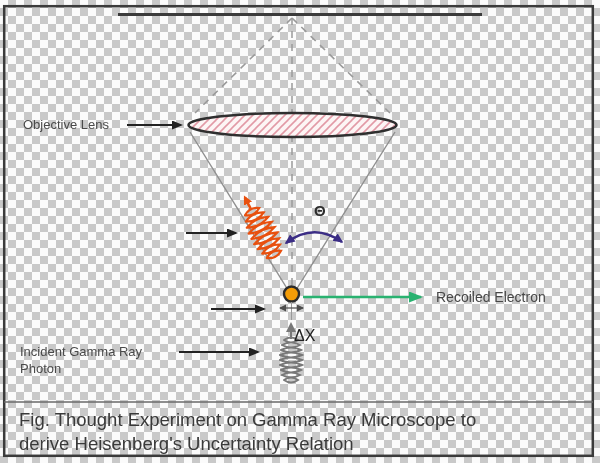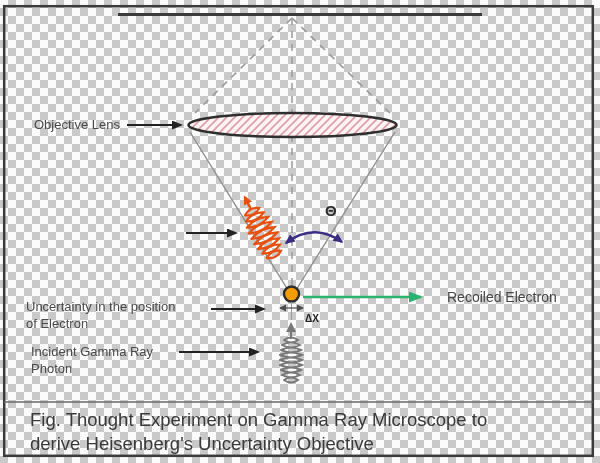--- a/index.html
+++ b/index.html
@@ -14,29 +14,28 @@
       linear-gradient(45deg,#c9c9c9 25%,transparent 25%,transparent 75%,#c9c9c9 75%);
     background-position:0 0,8px 8px;
     background-size:16px 16px;
   }
   #diagram-svg{position:absolute;left:0;top:0;}
   .lbl{
     position:absolute;
     font-size:13px;line-height:1.28;
     color:#4a4a4a;
     white-space:pre-line;
-    margin-left:11px;
   }
   .lbl-objective{left:23px;top:117px;}
   .lbl-scattered{left:22px;top:213px;}
   .lbl-uncertainty{left:15px;top:299px;}
   .lbl-incident{left:20px;top:344px;}
   .lbl-recoiled{left:436px;top:289px;font-size:14px;color:#474747;}
   .lbl-theta{left:314px;top:201px;font-size:15px;font-weight:bold;color:#2d2d2d;}
-  .lbl-deltax{left:294px;top:313px;font-size:10px;font-weight:bold;color:#222;}
+  .lbl-deltax{left:294px;top:326px;font-size:16px;font-weight:normal;color:#222;}
   .lbl-caption{
     left:19px;top:408px;width:500px;
     font-size:18.5px;line-height:1.3;color:#3a3a3a;
   }
 </style>
 </head>
 <body>
 
 <div id="stage">
 
@@ -119,23 +118,21 @@
 
     <line x1="127" y1="125" x2="181" y2="125" stroke="#222" stroke-width="2.2" marker-end="url(#arrow-black)"></line>
     <line x1="186" y1="233" x2="236" y2="233" stroke="#222" stroke-width="2.2" marker-end="url(#arrow-black)"></line>
     <line x1="211" y1="309" x2="264" y2="309" stroke="#222" stroke-width="2.2" marker-end="url(#arrow-black)"></line>
     <line x1="179" y1="352" x2="258" y2="352" stroke="#222" stroke-width="2.2" marker-end="url(#arrow-black)"></line>
 
     <line x1="4" y1="402" x2="593" y2="402" stroke="#6a6a6a" stroke-width="1.6"></line>
   </svg>
 
   <div class="lbl lbl-objective">Objective Lens</div>
-  <div class="lbl lbl-uncertainty">Uncertainty in the position
-of Electron</div>
   <div class="lbl lbl-incident">Incident Gamma Ray
 Photon</div>
   <div class="lbl lbl-recoiled">Recoiled Electron</div>
   <div class="lbl lbl-theta">Θ</div>
   <div class="lbl lbl-deltax">ΔX</div>
   <div class="lbl lbl-caption">Fig. Thought Experiment on Gamma Ray Microscope to
-derive Heisenberg's Uncertainty Objective</div>
+derive Heisenberg's Uncertainty Relation</div>
 
 </div>
 
 </body></html>

